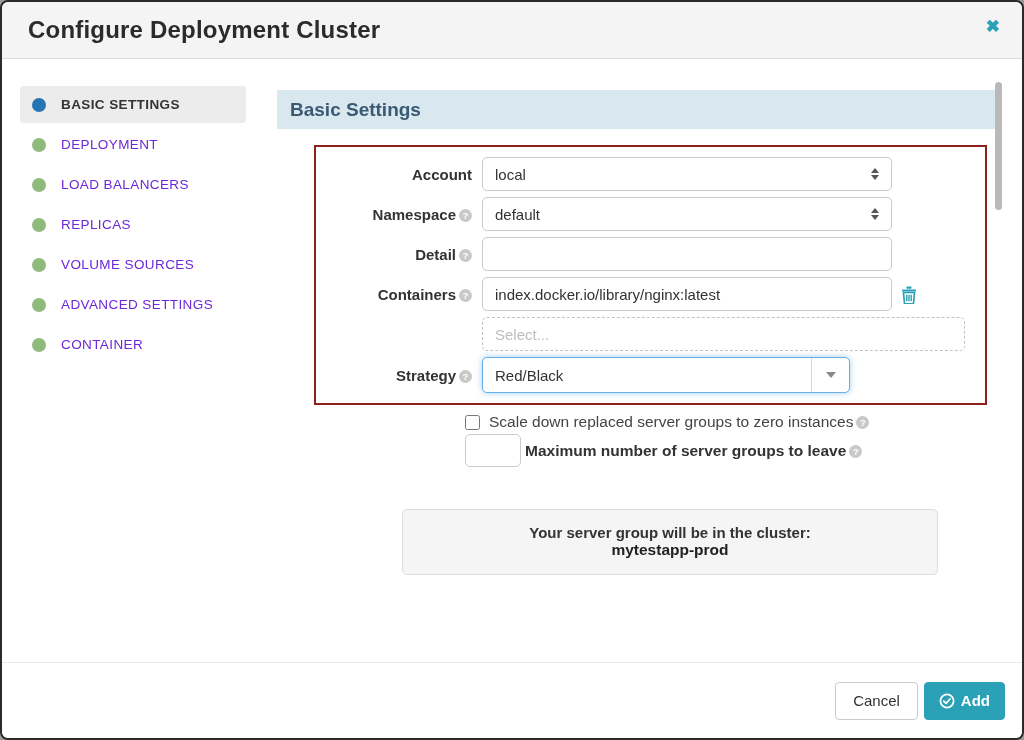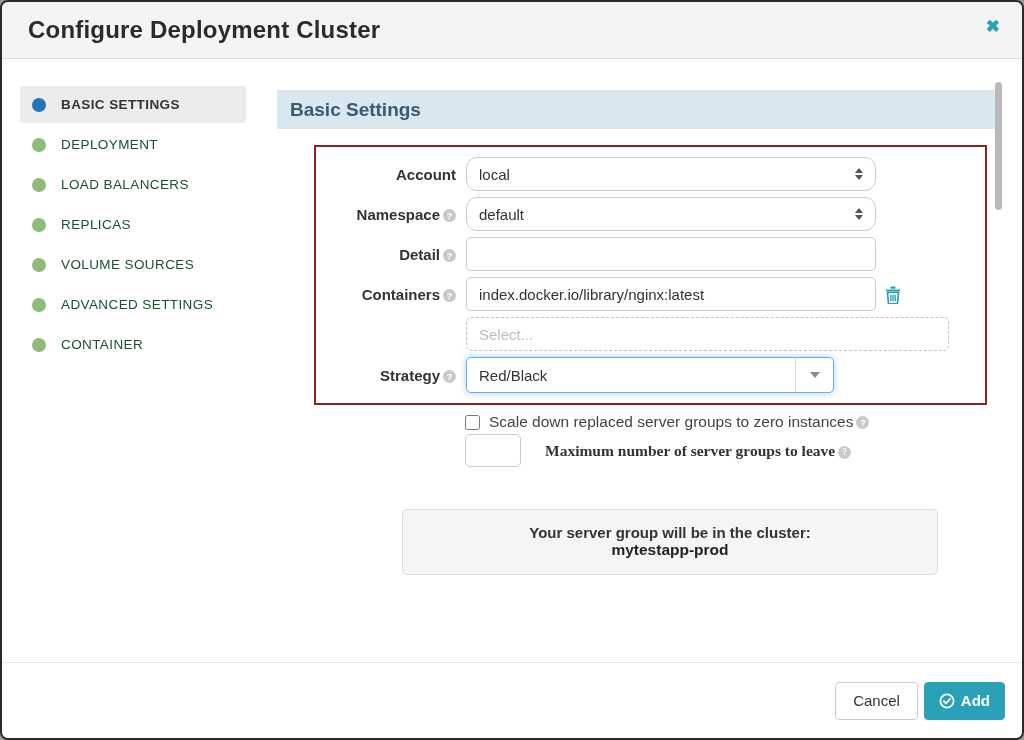--- a/index.html
+++ b/index.html
@@ -23,21 +23,21 @@
     color:var(--accent-teal); cursor:pointer; line-height:1;
   }
 
   
   .modal-body { position:absolute; top:66px; left:0; right:0; height:582px; overflow:hidden; background:#fff; }
 
   
   .sidebar { position:absolute; left:18px; top:18px; width:226px; }
   .side-item { display:flex; align-items:center; height:37px; margin-bottom:3px; padding-left:12px; cursor:pointer; }
   .side-item .dot { width:14px; height:14px; border-radius:50%; background:var(--dot-green); flex:0 0 14px; }
-  .side-item .lbl { margin-left:15px; font-size:13.5px; color:#14532d; letter-spacing:.4px; white-space:nowrap; }
+  .side-item .lbl { margin-left:15px; font-size:13.5px; color:#6d28d9; letter-spacing:.4px; white-space:nowrap; }
   .side-item.active { background:#ececec; border-radius:3px; }
   .side-item.active .dot { background:var(--dot-blue); }
   .side-item.active .lbl { color:#333; font-weight:bold; }
 
   
   .main { position:absolute; left:275px; width:720px; top:0; }
   .section-header {
     height:39px; background:var(--section-bg); display:flex; align-items:center;
     padding-left:13px; font-size:19px; font-weight:bold; color:#3a5a74;
   }
@@ -45,34 +45,34 @@
 
   
   .red-box {
     margin:16px 10px 0 37px; width:673px; border:2px solid var(--red-border);
     padding:10px 0 10px 0;
   }
   .form-row { display:flex; align-items:center; margin-bottom:6px; min-height:34px; }
   .form-row:last-child { margin-bottom:0; }
   .flabel {
     width:150px; flex:0 0 150px; text-align:right; padding-right:10px;
-    font-size:15px; font-weight:bold; color:#333; white-space:nowrap;
+    font-size:15px; font-weight:bold; color:#333; white-space:nowrap;margin-left:16px;
   }
   .help {
     display:inline-block; width:13px; height:13px; border-radius:50%; background:#c9c9c9;
     color:#fff; font-size:9.5px; font-weight:bold; text-align:center; line-height:13px;
     margin-left:3px; vertical-align:1px;
   }
 
   .ctrl { position:relative; }
   .select-box, .text-input, .dashed-box, .strategy-box {
     height:34px; background:#fff; border:1px solid #cbcbcb; border-radius:5px;
     font-size:15px; color:#333; padding:0 12px; display:flex; align-items:center;
   }
-  .w-std { width:410px;border-radius:11px; }
+  .w-std { width:410px; }
   .w-wide { width:483px; }
 
   .select-box { justify-content:space-between; cursor:pointer; }
   .steppers { display:flex; flex-direction:column; gap:2px; align-items:center; margin-left:8px; }
   .tri-up { width:0; height:0; border-left:4px solid transparent; border-right:4px solid transparent; border-bottom:5px solid #555; }
   .tri-dn { width:0; height:0; border-left:4px solid transparent; border-right:4px solid transparent; border-top:5px solid #555; }
 
   .text-input { width:410px; font-family:"Liberation Sans", sans-serif; }
   input.text-input { outline:none; }
   .input-wrap { position:relative; display:flex; align-items:center; }
@@ -87,21 +87,21 @@
     box-shadow:0 0 6px rgba(102,175,233,.6); justify-content:space-between; padding-right:0; cursor:pointer;align-items:center;
   }
   .caret-cell { width:38px; height:100%; border-left:1px solid #d8d8d8; display:flex; align-items:center; justify-content:center; }
   .caret-dn { width:0; height:0; border-left:5px solid transparent; border-right:5px solid transparent; border-top:6px solid #8a8a8a; }
 
   
   .check-row { margin:8px 0 0 188px; display:flex; align-items:center; font-size:15.5px; color:#444; }
   .check-row input { width:15px; height:15px; margin-right:9px; accent-color:#fff; }
   .max-row { margin:3px 0 0 188px; display:flex; align-items:center; }
   .max-input { width:56px; height:33px; border:1px solid #cbcbcb; border-radius:5px; padding:0 8px; font-size:15px; outline:none; }
-  .max-lbl { margin-left:24px; font-size:15.5px; font-weight:bold; color:#333;font-family:Liberation Serif, serif; }
+  .max-lbl { margin-left:4px; font-size:15.5px; font-weight:bold; color:#333; }
 
   .cluster-box {
     margin:42px 0 0 125px; width:536px; background:#f5f5f5; border:1px solid #ddd;
     border-radius:5px; padding:14px 23px 15px; text-align:center;
   }
   .cluster-line1 { font-size:15px; font-weight:bold; color:#333; }
   .cluster-name { font-size:15.5px; font-weight:bold; color:#222; }
 
   
   .scroll-thumb {

